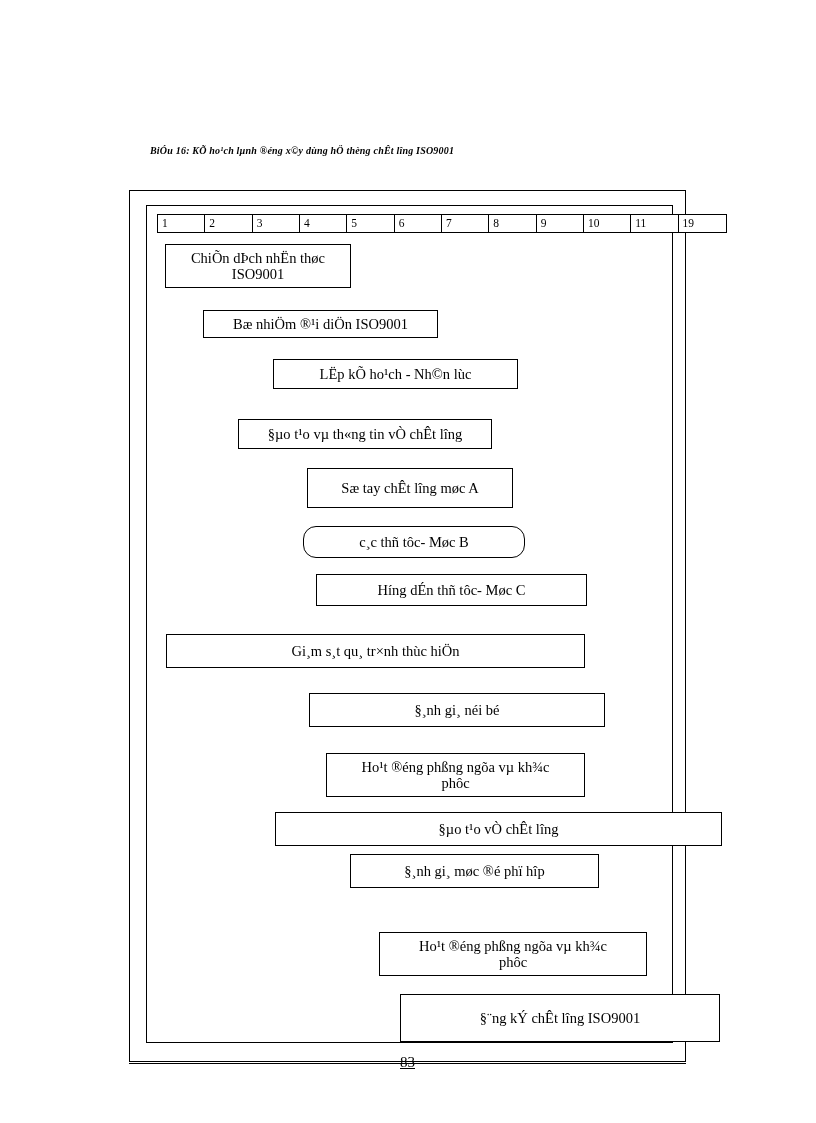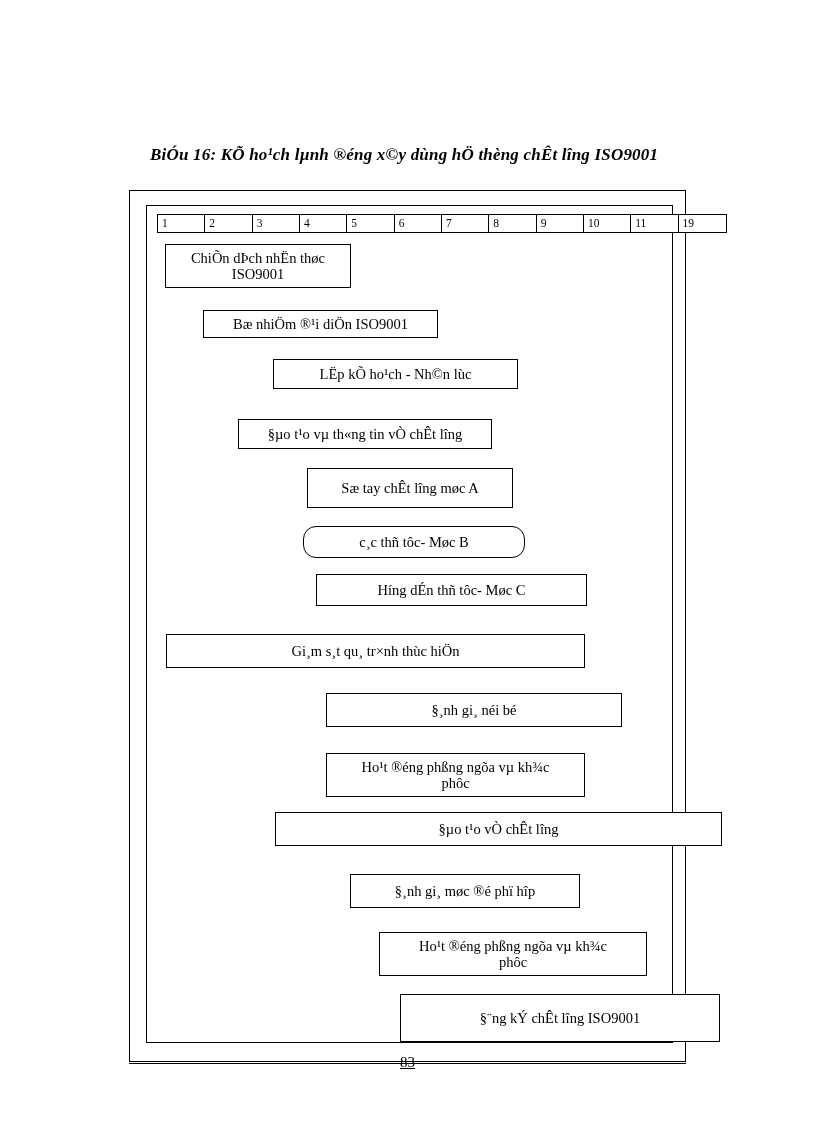--- a/index.html
+++ b/index.html
@@ -15,21 +15,21 @@
     font-family: "Liberation Serif", "DejaVu Serif", serif;
     color: #000000;
     overflow: hidden;
   }
 
   
   .figure-title {
     position: absolute;
     left: 150px;
     top: 145px;
-    font-size: 17px;
+    font-size: 10px;
     font-weight: bold;
     font-style: italic;
     letter-spacing: 0.2px;
     white-space: nowrap;
   }
 
   
   .frame-outer {
     position: absolute;
     left: 129px;
@@ -164,30 +164,30 @@
       </div>
       <div class="bar" style="left: 157px; top: 321px; width: 222px; height: 32px; border-radius: 13px;">
         <span><span style="display: inline;">c¸c thñ tôc- Møc B</span></span>
       </div>
       <div class="bar" style="left: 170px; top: 369px; width: 271px; height: 32px;">
         <span><span style="display: inline;">Híng  dÉn thñ tôc- Møc C</span></span>
       </div>
       <div class="bar" style="left: 20px; top: 429px; width: 419px; height: 34px;">
         <span><span style="display: inline;">Gi¸m s¸t qu¸ tr×nh thùc hiÖn</span></span>
       </div>
-      <div class="bar" style="left: 180px; top: 488px; width: 296px; height: 34px;">
+      <div class="bar" style="left: 163px; top: 488px; width: 296px; height: 34px;">
         <span><span style="display: inline;">§¸nh gi¸ néi bé</span></span>
       </div>
       <div class="bar" style="left: 180px; top: 548px; width: 259px; height: 44px;">
         <span><span style="display: inline;">Ho¹t ®éng phßng ngõa vµ kh¾c</span><br><span style="display: inline;">phôc</span></span>
       </div>
       <div class="bar" style="left: 129px; top: 607px; width: 447px; height: 34px;">
         <span><span style="display: inline;">§µo t¹o vÒ chÊt lîng</span></span>
       </div>
-      <div class="bar" style="left: 204px; top: 669px; width: 230px; height: 34px;">
+      <div class="bar" style="left: 204px; top: 649px; width: 249px; height: 34px;">
         <span><span style="display: inline;">§¸nh gi¸ møc ®é phï hîp</span></span>
       </div>
       <div class="bar" style="left: 233px; top: 727px; width: 268px; height: 44px;">
         <span><span style="display: inline;">Ho¹t ®éng phßng ngõa vµ kh¾c</span><br><span style="display: inline;">phôc</span></span>
       </div>
       <div class="bar" style="left: 254px; top: 789px; width: 320px; height: 48px;">
         <span><span style="display: inline;">§¨ng kÝ chÊt lîng  ISO9001</span></span>
       </div>
     </div>
 </div>

